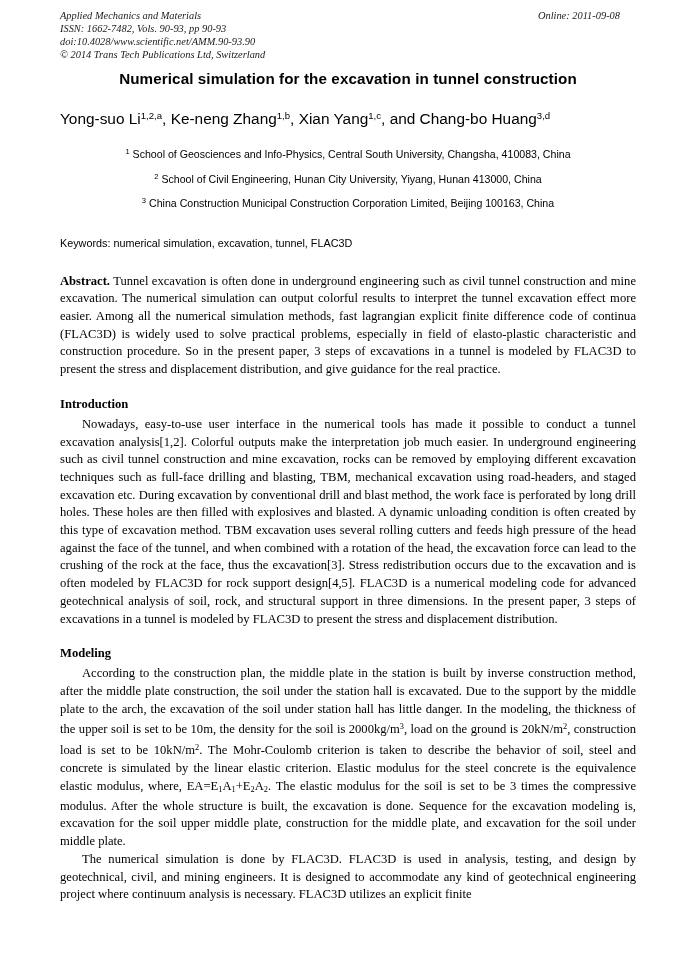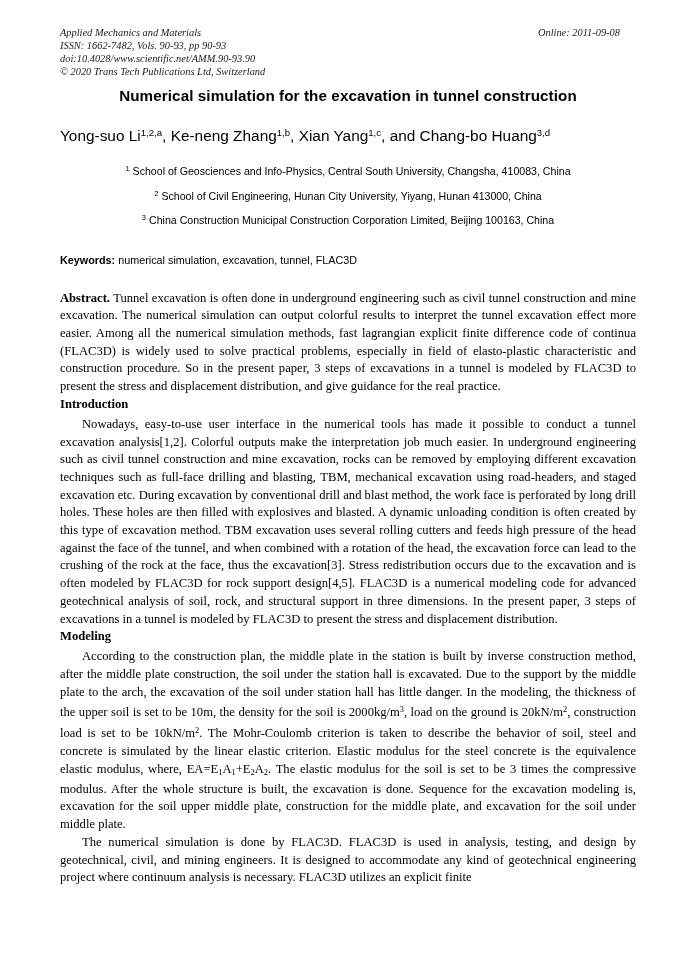--- a/index.html
+++ b/index.html
@@ -12,21 +12,21 @@
     height: 959px;
     overflow: hidden;
     font-family: "Liberation Serif", serif;
     color: #000000;
   }
   .page {
     position: relative;
     width: 678px;
     height: 959px;
     box-sizing: border-box;
-    padding: 26px 42px 0 60px;
+    padding: 9px 42px 0 60px;
   }
 
   
   .journal-header {
     position: relative;
     font-family: "Liberation Serif", serif;
     font-style: italic;
     font-size: 10.4px;
     line-height: 13.1px;
     color: #1a1a1a;
@@ -76,34 +76,35 @@
   .affiliations .aff-line { white-space: nowrap; }
   .affiliations sup { font-size: 7.6px; vertical-align: 0.52em; }
 
   
   .keywords {
     margin-top: 21px;
     font-family: "Liberation Sans", sans-serif;
     font-size: 10.8px;
     line-height: 15px;
   }
-  .keywords .kw-label { font-weight: bold; }
+  .keywords .kw-label { font-weight: normal; }
 
   
   .abstract {
     margin-top: 22px;
     font-family: "Liberation Serif", serif;
     font-size: 12.6px;
     line-height: 17.7px;
     text-align: justify;
   }
   .abstract .abs-label { font-weight: bold; }
 
   
   .section {
+    margin-top: 17px;
   }
   .section-heading {
     font-family: "Liberation Serif", serif;
     font-weight: bold;
     font-size: 12.6px;
     line-height: 16px;
     margin-bottom: 4px;
   }
   .body-para {
     font-family: "Liberation Serif", serif;
@@ -120,21 +121,21 @@
 </head>
 <body>
 
 <div class="page">
 
   <div class="journal-header">
     <div class="left-block">
       <div class="hdr-line">Applied Mechanics and Materials</div>
       <div class="hdr-line">ISSN: 1662-7482, Vols. 90-93, pp 90-93</div>
       <div class="hdr-line">doi:10.4028/www.scientific.net/AMM.90-93.90</div>
-      <div class="hdr-line">© 2020 Trans Tech Publications Ltd, Switzerland</div>
+      <div class="hdr-line">© 2014 Trans Tech Publications Ltd, Switzerland</div>
     </div>
     <div class="online">Online: 2011-09-08</div>
   </div>
 
   <h1 class="paper-title">Numerical simulation for the excavation in tunnel construction</h1>
 
   <div class="authors"><span>Yong-suo Li</span><sup>1,2,a</sup><span>, </span><span>Ke-neng Zhang</span><sup>1,b</sup><span>, </span><span>Xian Yang</span><sup>1,c</sup><span>, and </span><span>Chang-bo Huang</span><sup>3,d</sup></div>
 
   <div class="affiliations">
       <div class="aff-line"><sup>1</sup><span> School of Geosciences and Info-Physics, Central South University, Changsha, 410083, China</span></div>

